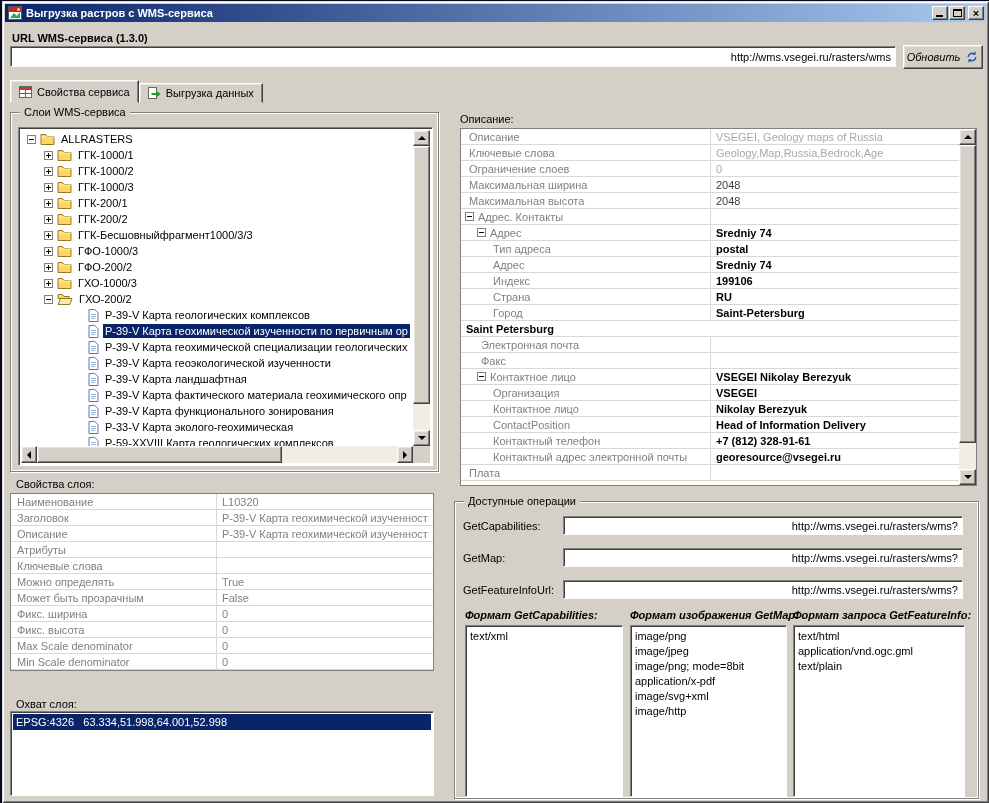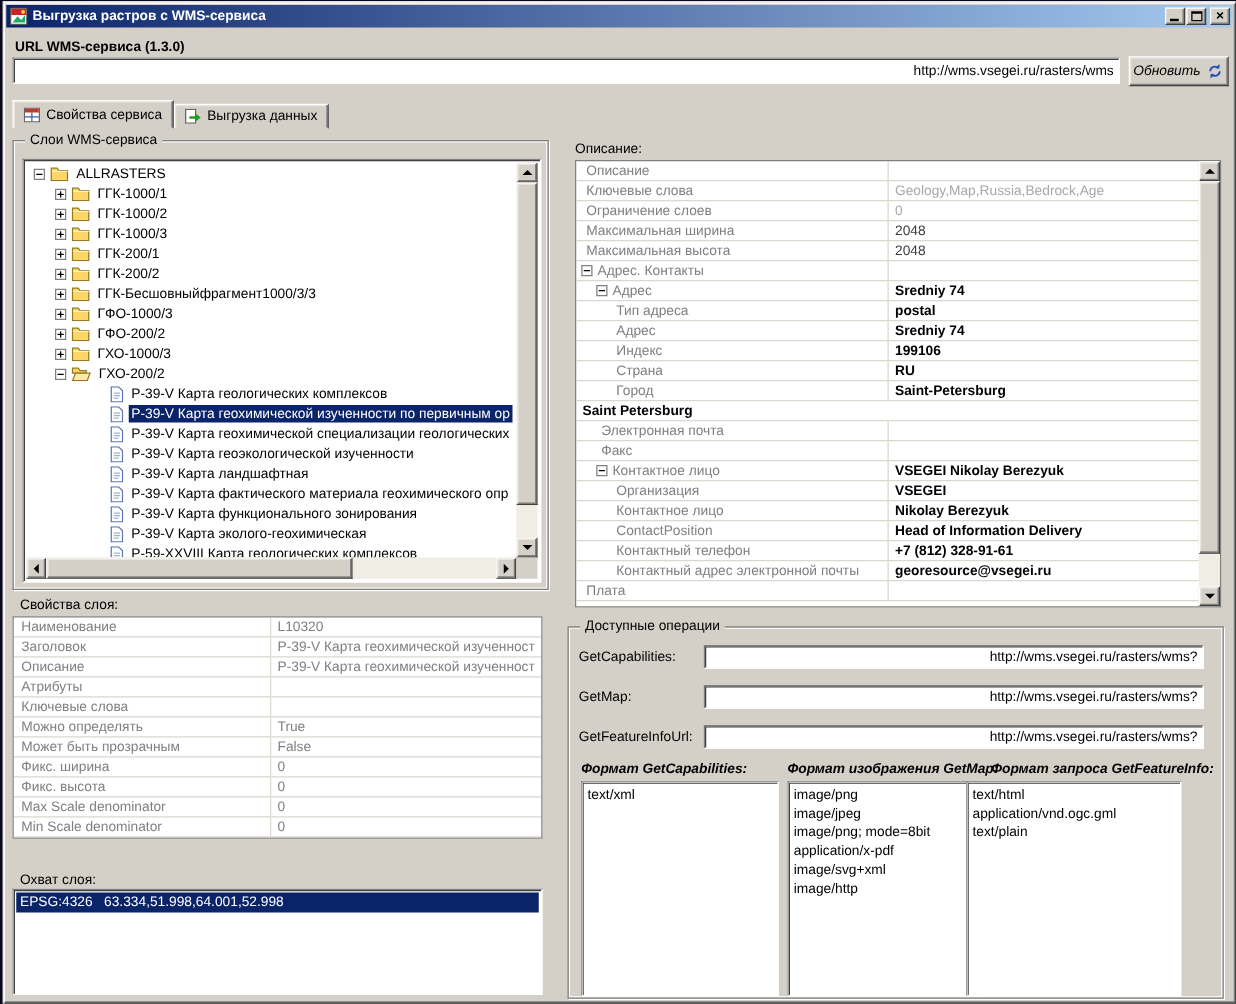--- a/index.html
+++ b/index.html
@@ -102,21 +102,21 @@
 .dg-value.m{color:#a8a8a8;}
 .dg-value.b{font-weight:bold;color:#000;}
 
 .op-label{position:absolute;left:8px;white-space:nowrap;}
 .op-l1{top:18px}.op-l2{top:50px}.op-l3{top:82px}
 .op-input{position:absolute;left:108px;width:400px;height:19px;}
 .op-i1{top:14px}.op-i2{top:46px}.op-i3{top:78px}
 .fmt-label{position:absolute;top:107px;font-weight:bold;font-style:italic;white-space:nowrap;}
 .fmt-1{left:10px}.fmt-2{left:175px}.fmt-3{left:338px}
 .listbox{position:absolute;top:123px;height:172px;padding:2px;overflow:hidden;}
-.lbox-1{left:10px;width:158px}.lbox-2{left:175px;width:157px}.lbox-3{left:318px;width:172px}
+.lbox-1{left:10px;width:158px}.lbox-2{left:175px;width:157px}.lbox-3{left:338px;width:172px}
 .lb-item{height:15px;display:flex;align-items:center;padding:0 2px;white-space:nowrap;}
 </style>
 </head>
 <body>
 
 <div class="screen">
   <div class="window">
 
     <div class="titlebar">
       <span class="app-icon">
@@ -373,21 +373,21 @@
               <div class="tlabel">Р-39-V Карта функционального зонирования</div>
             </div>
             <div class="tree-row">
               <div class="ind" style="width: 67px;"></div>
               <div class="ticon">
                 <svg width="11" height="13" viewBox="0 0 11 13">
                   <path d="M1 .5h5.8L10 3.7V12.5H1z" fill="#fff" stroke="#5A79B5"></path>
                   <path d="M3 5.5h5M3 7.5h5M3 9.5h4" stroke="#9DB4D8"></path>
                 </svg>
               </div>
-              <div class="tlabel">Р-39-V Карта эколого-геохимическая</div>
+              <div class="tlabel">Р-33-V Карта эколого-геохимическая</div>
             </div>
             <div class="tree-row">
               <div class="ind" style="width: 67px;"></div>
               <div class="ticon">
                 <svg width="11" height="13" viewBox="0 0 11 13">
                   <path d="M1 .5h5.8L10 3.7V12.5H1z" fill="#fff" stroke="#5A79B5"></path>
                   <path d="M3 5.5h5M3 7.5h5M3 9.5h4" stroke="#9DB4D8"></path>
                 </svg>
               </div>
               <div class="tlabel">Р-59-XXVIII Карта геологических комплексов</div>
@@ -469,20 +469,21 @@
       </div>
 
     <div class="section-label lbl-desc">Описание:</div>
     <div class="dgrid">
       <div class="dgrid-content">
           <div class="dg-row">
             <div class="dg-name">
               <div class="ind" style="width: 8px;"></div>
               <div>Описание</div>
             </div>
+            <div class="dg-value m">VSEGEI, Geology maps of Russia</div>
           </div>
           <div class="dg-row">
             <div class="dg-name">
               <div class="ind" style="width: 8px;"></div>
               <div>Ключевые слова</div>
             </div>
             <div class="dg-value m">Geology,Map,Russia,Bedrock,Age</div>
           </div>
           <div class="dg-row">
             <div class="dg-name">

